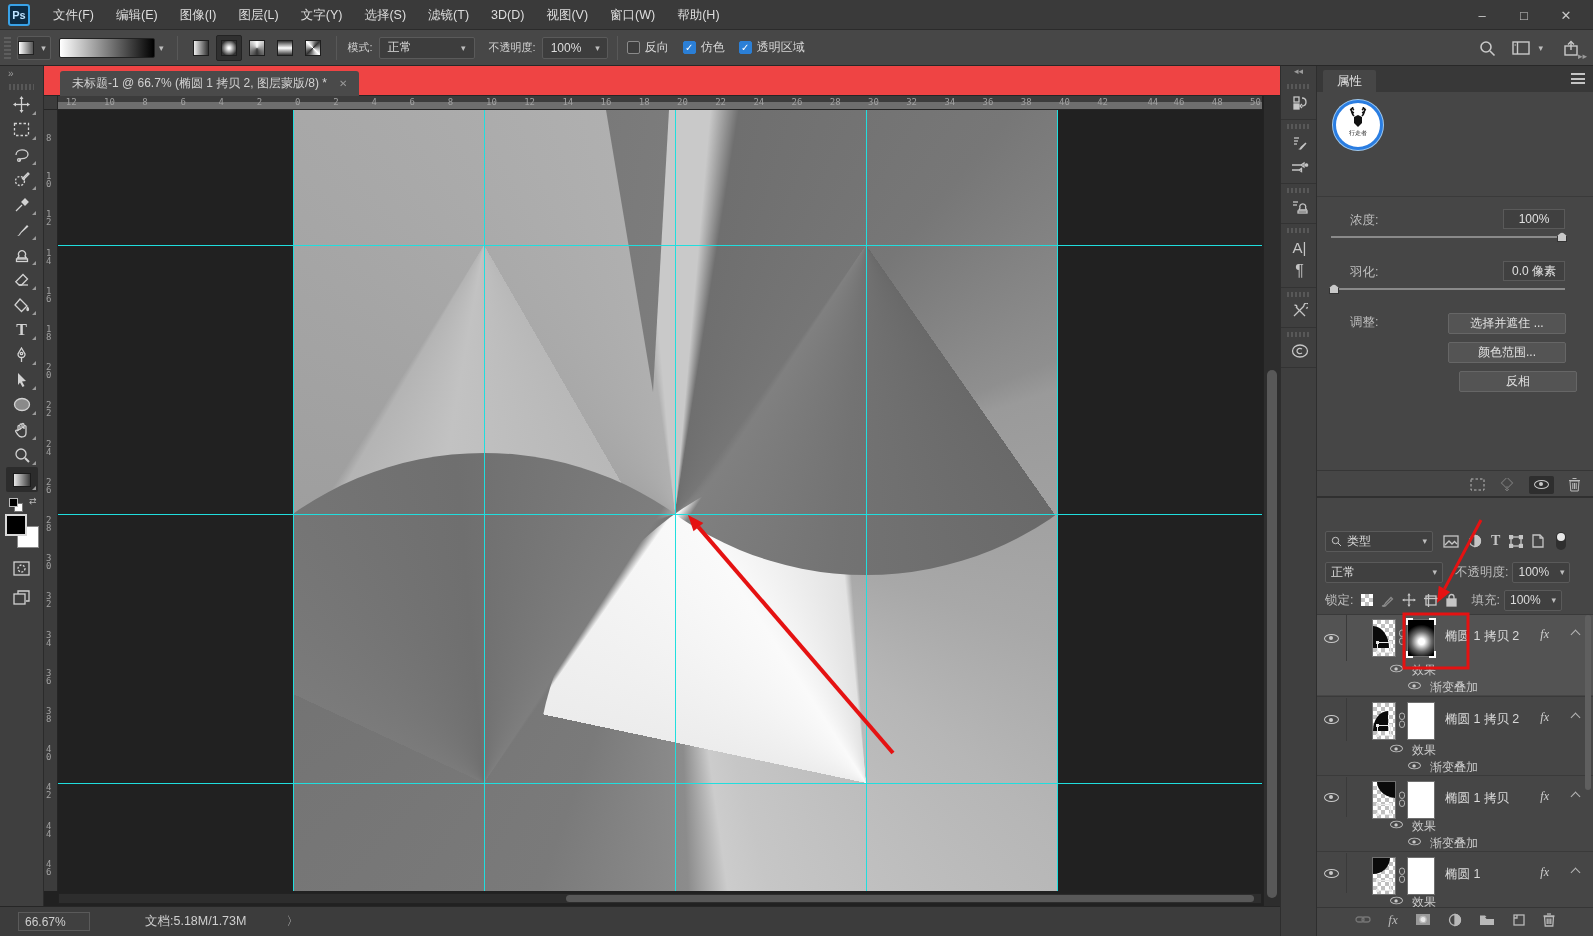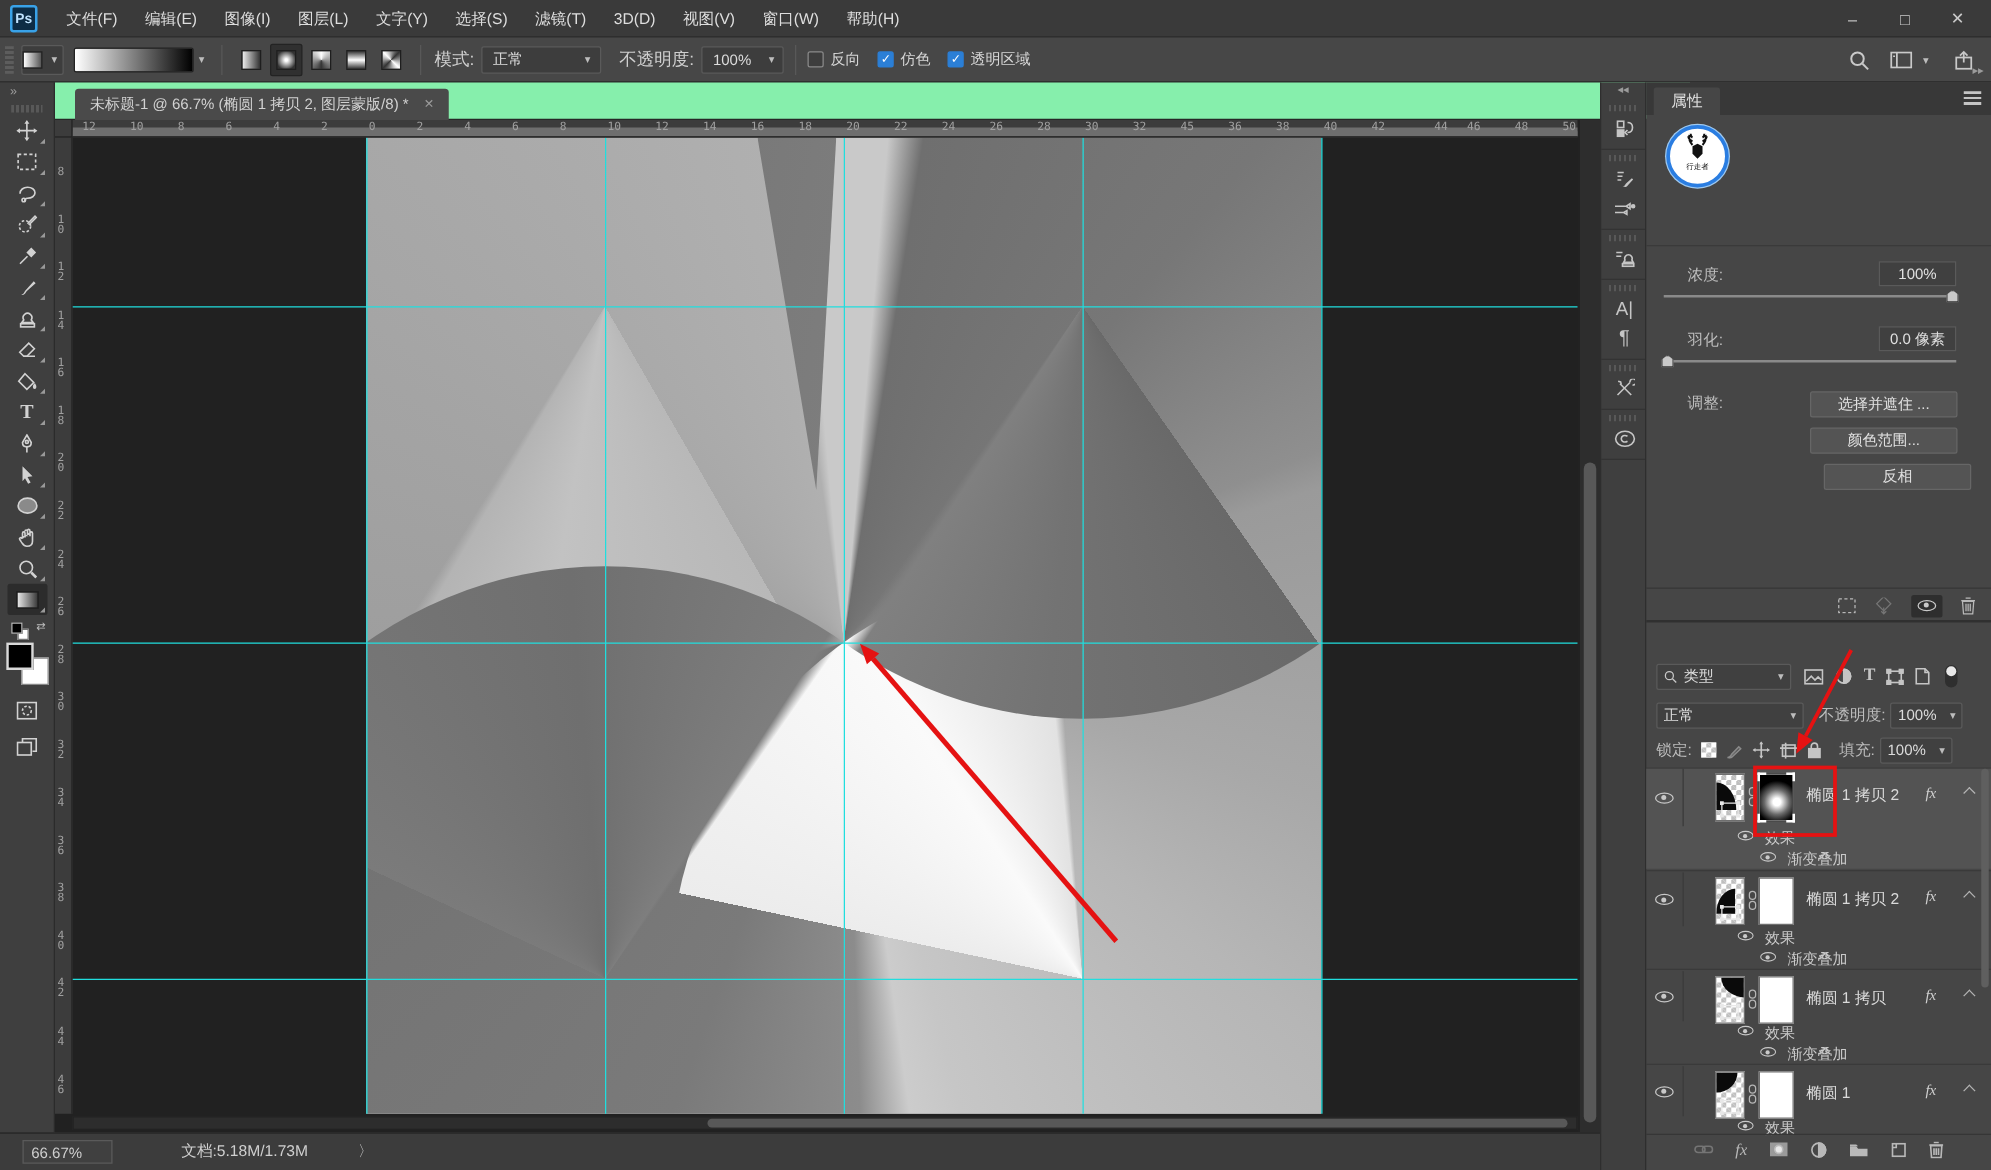--- a/index.html
+++ b/index.html
@@ -31,21 +31,21 @@
   .dd-arrow { color:#bdbdbd; font-size:9px; padding:0 4px; }
   .gtype-btn { width:26px; height:26px; margin:0 1px; display:flex; align-items:center; justify-content:center;
                border:1px solid transparent; border-radius:2px; }
   .gtype-btn.active { background:#303030; border-color:#232323; }
   .gt-ic { width:16px; height:16px; border:1px solid #1e1e1e; }
   .gt-linear { background:linear-gradient(90deg,#eee,#333); }
   .gt-radial { background:radial-gradient(circle,#fff 10%,#333 80%); }
   .gt-angle  { background:conic-gradient(#fff,#333,#fff); }
   .gt-reflect{ background:linear-gradient(180deg,#333,#fff,#333); }
   .gt-diamond{ background:conic-gradient(from 45deg,#333,#fff,#333,#fff,#333); }
-  .opt-label { color:#cfcfcf; font-size:14px; margin:0 6px 0 2px; }
+  .opt-label { color:#cfcfcf; font-size:11px; margin:0 6px 0 2px; }
   .opt-select { height:22px; background:#3d3d3d; border:1px solid #5a5a5a; border-radius:2px; color:#dcdcdc;
                 display:flex; align-items:center; padding:0 4px 0 8px; font-size:12px; }
   .opt-select .val { margin-right:10px; }
   .checkbox { width:13px; height:13px; border:1px solid #8a8a8a; border-radius:2px; background:#3d3d3d;
               display:inline-flex; align-items:center; justify-content:center; font-size:10px; color:#fff; margin-right:5px;}
   .checkbox.checked { background:#2b7fd6; border-color:#2b7fd6; }
   .cb-wrap { display:flex; align-items:center; margin-right:14px; color:#d6d6d6; }
   .opt-right { position:absolute; right:14px; top:30px; height:36px; display:flex; align-items:center; gap:16px; color:#c9c9c9;}
 
   
@@ -396,21 +396,21 @@
         </svg>
       </div>
     <div class="tool" style="margin-top:4px;">
         <svg width="17" height="15" viewBox="0 0 17 15">
           <rect x="1" y="4" width="11" height="10"></rect>
           <path d="M5 4V1h11v10h-3"></path>
         </svg>
       </div>
   </div>
 
-  <div class="abs" style="left:44px;top:66px;width:1308px;height:30px;background:#86efac;border-bottom:1px solid #262626;">
+  <div class="abs" style="left:44px;top:66px;width:1308px;height:30px;background:#ef4444;border-bottom:1px solid #262626;">
     <div class="abs" style="left:16px;top:5px;height:25px;background:#4a4a4a;border-radius:3px 3px 0 0;display:flex;align-items:center;padding:0 12px;gap:12px;font-size:12px;color:#d2d2d2;">
       <span>未标题-1 @ 66.7% (椭圆 1 拷贝 2, 图层蒙版/8) *</span>
       <span style="color:#9a9a9a;font-size:10px;">✕</span>
     </div>
   </div>
 
   <div class="canvas abs">
     <div class="artwork">
       <div class="art-base"></div>
       <div class="dome fan-tl"></div>
@@ -446,21 +446,21 @@
         <span class="rt-num" style="left: 504.4px;">14</span>
         <span class="rt-num" style="left: 542.6px;">16</span>
         <span class="rt-num" style="left: 580.8px;">18</span>
         <span class="rt-num" style="left: 619px;">20</span>
         <span class="rt-num" style="left: 657.2px;">22</span>
         <span class="rt-num" style="left: 695.4px;">24</span>
         <span class="rt-num" style="left: 733.6px;">26</span>
         <span class="rt-num" style="left: 771.8px;">28</span>
         <span class="rt-num" style="left: 810px;">30</span>
         <span class="rt-num" style="left: 848.2px;">32</span>
-        <span class="rt-num" style="left: 886.4px;">45</span>
+        <span class="rt-num" style="left: 886.4px;">34</span>
         <span class="rt-num" style="left: 924.6px;">36</span>
         <span class="rt-num" style="left: 962.8px;">38</span>
         <span class="rt-num" style="left: 1001px;">40</span>
         <span class="rt-num" style="left: 1039.2px;">42</span>
         <span class="rt-num" style="left: 1077.4px; margin-left: 12px;">44</span>
         <span class="rt-num" style="left: 1115.6px;">46</span>
         <span class="rt-num" style="left: 1153.8px;">48</span>
         <span class="rt-num" style="left: 1192px;">50</span>
       </div>
     <div class="ruler-left" id="rulerLeft">

